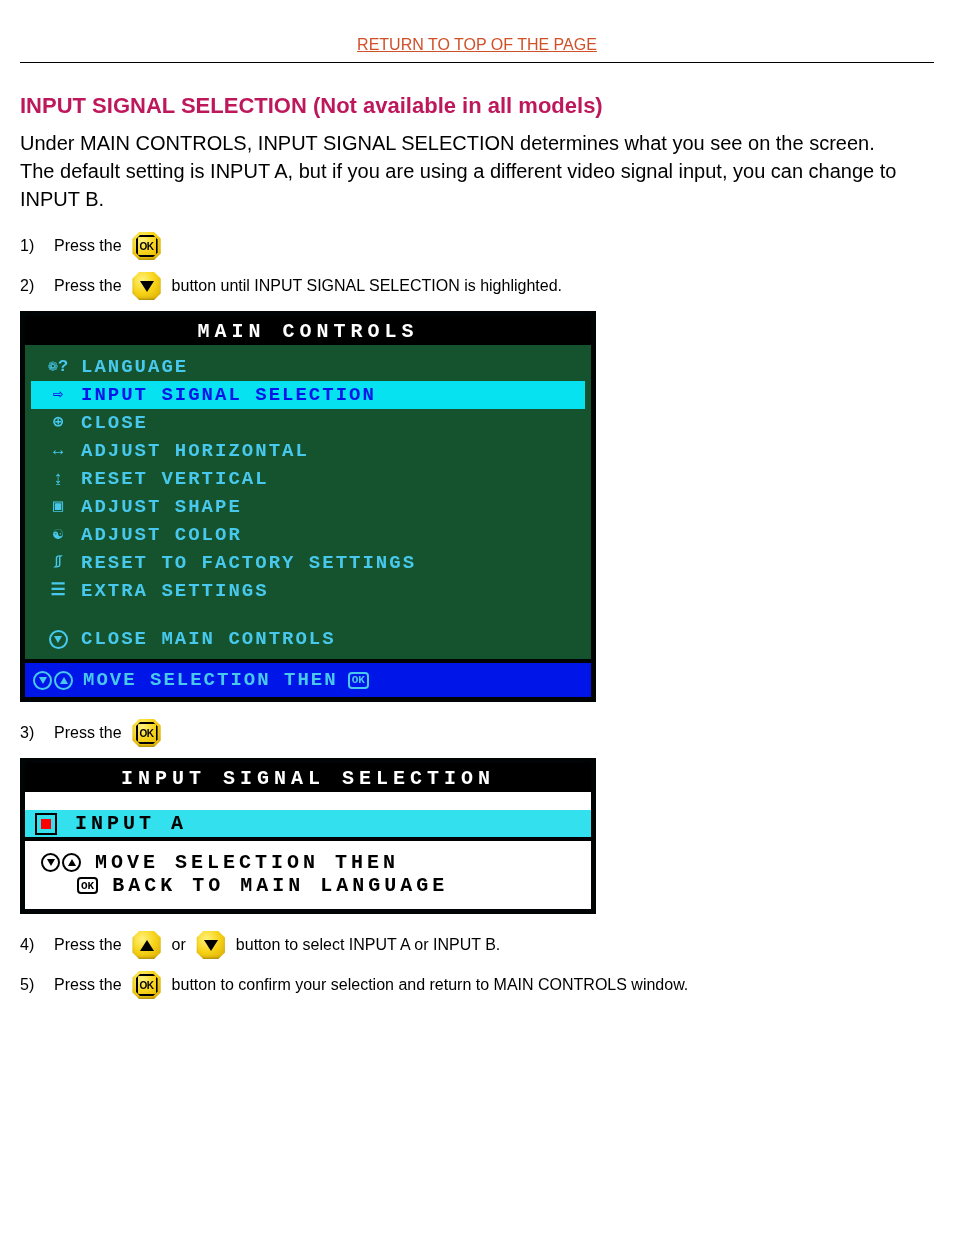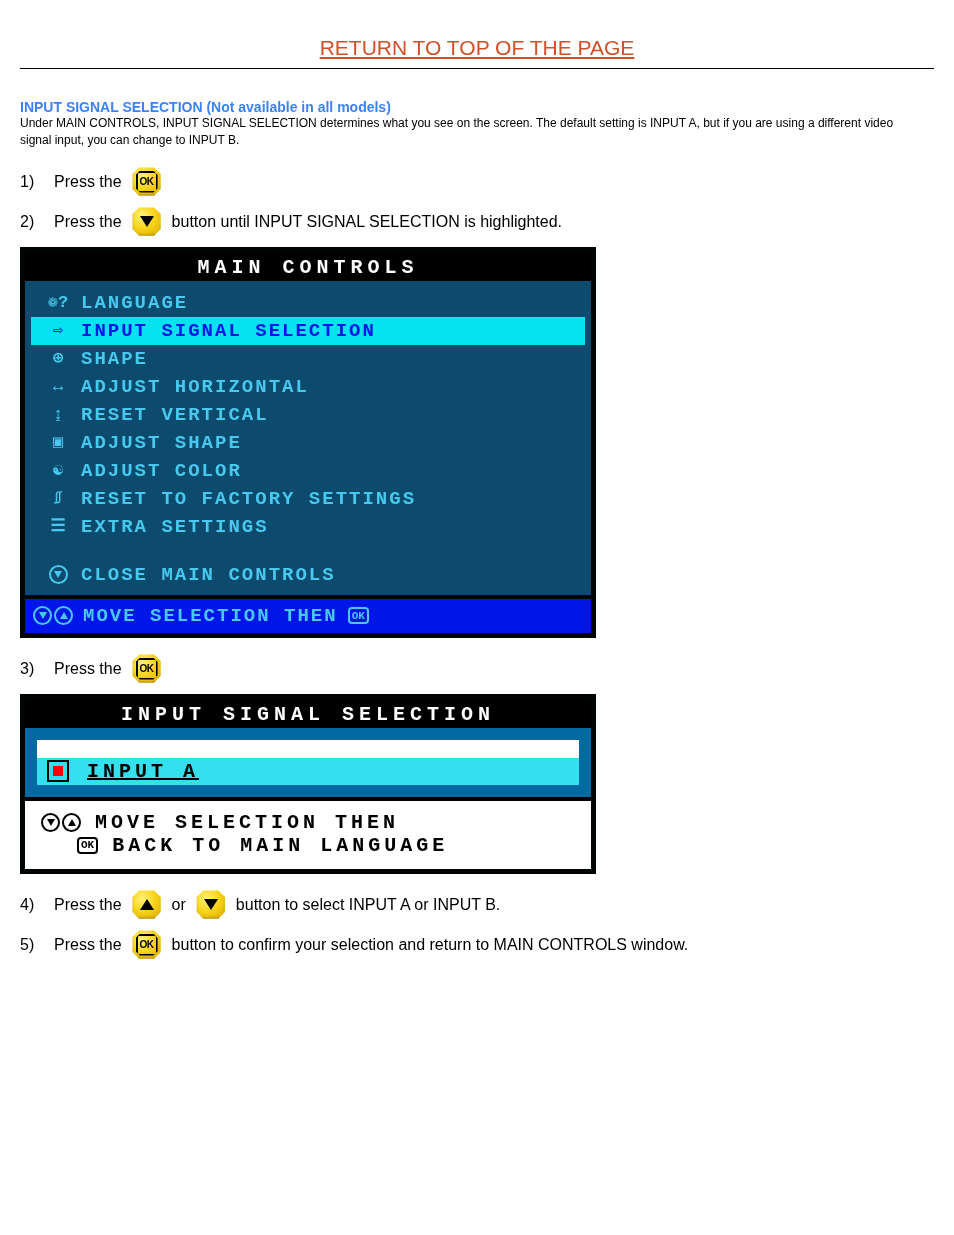--- a/index.html
+++ b/index.html
@@ -16,35 +16,35 @@
     padding: 20px;
     position: relative;
   }
   .top-link {
     text-align: center;
     margin: 16px 0 8px 0;
   }
   .top-link a {
     color: #d05028;
     text-decoration: underline;
-    font-size: 21px;
+    font-size: 16px;
   }
   hr.rule {
     border: none;
     border-top: 1px solid #000;
     margin: 6px 0 30px 0;
   }
   .section-title {
-    color: #3b82f6;
+    color: #be185d;
     font-weight: bold;
-    font-size: 14px;
-    margin-bottom: 0;
+    font-size: 22px;
+    margin-bottom: 10px;
   }
   .body-text {
-    font-size: 12px;
+    font-size: 20px;
     line-height: 1.4;
     margin-bottom: 18px;
     max-width: 880px;
   }
   .step-line {
     display: flex;
     align-items: center;
     gap: 10px;
     margin: 10px 0;
     font-size: 16px;
@@ -93,21 +93,21 @@
     border-left: 7px solid transparent;
     border-right: 7px solid transparent;
   }
   .tri.down { border-top: 11px solid #000; }
   .tri.up { border-bottom: 11px solid #000; }
 
   
   .osd {
     width: 566px;
     border: 5px solid #000404;
-    background: #0c4a6e;
+    background: #14532d;
     font-family: "Courier New", monospace;
     font-weight: bold;
     letter-spacing: 2px;
     margin: 8px 0 16px 0;
   }
   .osd .titlebar {
     background: #000;
     color: #fff;
     text-align: center;
     padding: 4px 0 2px;
@@ -155,22 +155,21 @@
     letter-spacing: 0;
   }
   .osd .spacer { height: 20px; }
 
   
   .osd.white {
     background: #fff;
   }
   .osd.white .body {
     background:#0369a1;
-    padding: 12px;
-    text-decoration: underline;
+    padding: 0;
   }
   .osd.white .whitebar {
     background:#fff;
     height: 18px;
   }
   .osd.white .row2 {
     display:flex;
     align-items:center;
     font-family:"Courier New",monospace;
     font-weight:bold;
@@ -281,21 +280,21 @@
           <div class="osd-row">
             <span class="ico">❁?</span>
             <span class="lbl">LANGUAGE</span>
           </div>
           <div class="osd-row selected">
             <span class="ico">⇨</span>
             <span class="lbl">INPUT SIGNAL SELECTION</span>
           </div>
           <div class="osd-row">
             <span class="ico">⊕</span>
-            <span class="lbl">SHAPE</span>
+            <span class="lbl">CLOSE</span>
           </div>
           <div class="osd-row">
             <span class="ico">↔</span>
             <span class="lbl">ADJUST HORIZONTAL</span>
           </div>
           <div class="osd-row">
             <span class="ico">↨</span>
             <span class="lbl">RESET VERTICAL</span>
           </div>
           <div class="osd-row">

